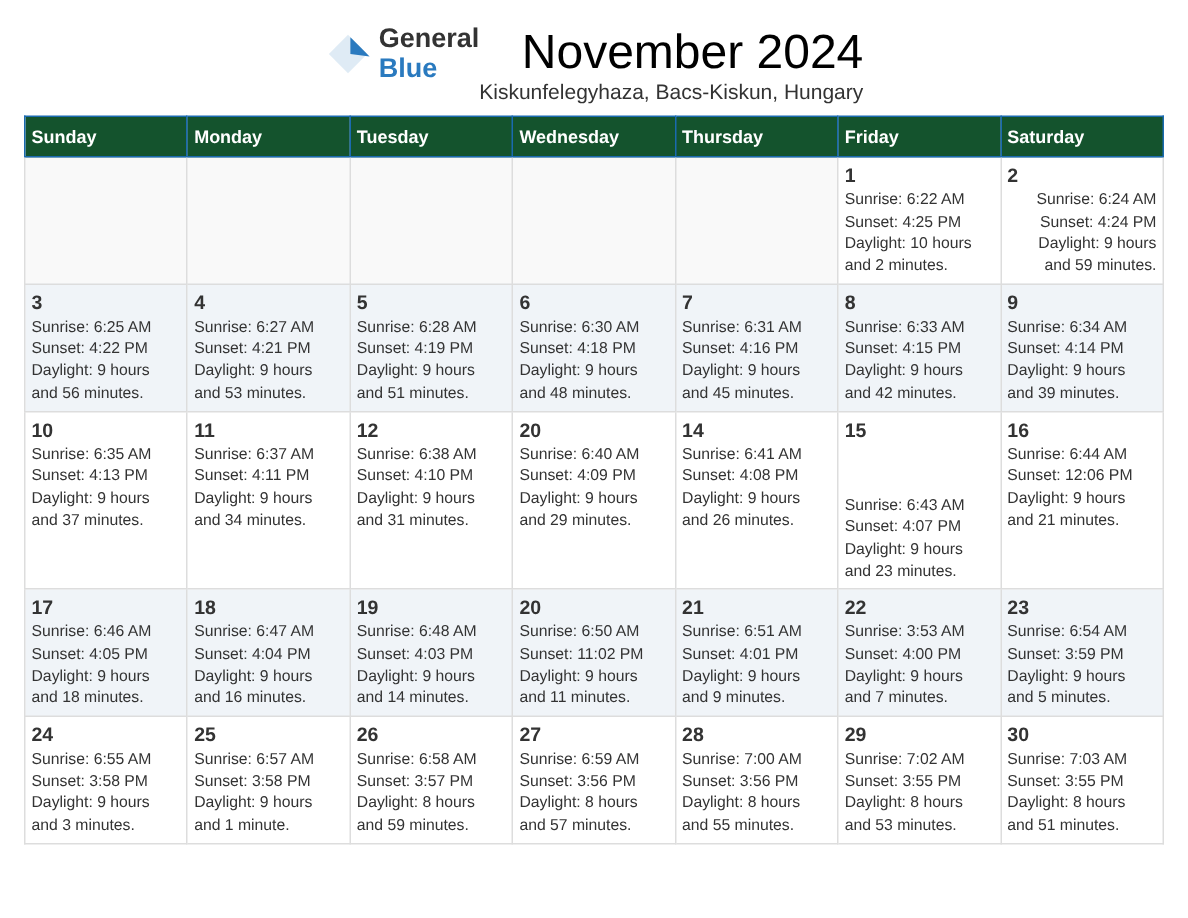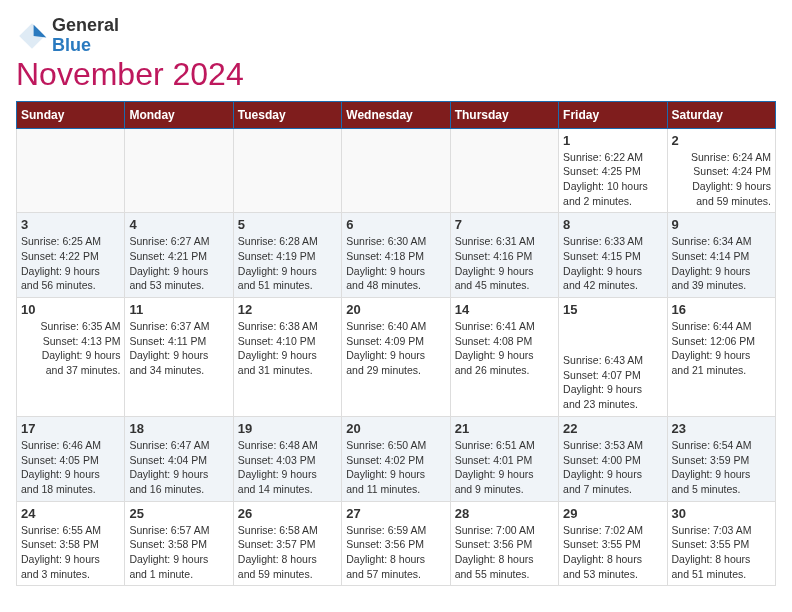--- a/index.html
+++ b/index.html
@@ -8,21 +8,20 @@
       background: #fff;
       width: 792px;
       min-height: 612px;
       padding: 16px;
     }
     .header-area {
       display: flex;
       justify-content: center;
       align-items: flex-start;
       margin-bottom: 8px;
-      flex-direction: column;
     }
     .logo {
       display: flex;
       align-items: center;
       gap: 4px;
     }
     .logo-text {
       font-size: 18px;
       font-weight: bold;
       line-height: 1.1;
@@ -32,33 +31,33 @@
     .logo-icon {
       width: 32px;
       height: 32px;
     }
     .title-area {
       text-align: right;
     }
     .month-title {
       font-size: 32px;
       font-weight: normal;
-      color: #be185d;
+      color: #000000;
     }
     .subtitle {
       font-size: 14px;
       color: #333;
     }
     .calendar {
       width: 100%;
       border-collapse: collapse;
       font-size: 11px;
     }
     .calendar th {
-      background: #7f1d1d;
+      background: #14532d;
       color: #fff;
       padding: 6px 4px;
       text-align: left;
       font-size: 12px;
       border: 1px solid #1a6aaf;
     }
     .calendar td {
       border: 1px solid #ddd;
       vertical-align: top;
       padding: 4px;
@@ -94,20 +93,21 @@
       <polygon points="22,6 38,22 22,20" fill="#2a7abf"></polygon>
       <polygon points="22,6 38,22 30,14" fill="#1a5a9f"></polygon>
     </svg>
     <div class="logo-text">
       <span class="logo-general">General</span><br>
       <span class="logo-blue">Blue</span>
     </div>
   </div>
   <div class="title-area">
     <div class="month-title">November 2024</div>
+    <div class="subtitle">Kiskunfelegyhaza, Bacs-Kiskun, Hungary</div>
   </div>
 </div>
 
 <table class="calendar">
   <thead>
     <tr>
     <th>Sunday</th>
         <th>Monday</th>
         <th>Tuesday</th>
         <th>Wednesday</th>
@@ -185,21 +185,21 @@
           <div class="day-number">9</div>
           <div class="day-info" style="white-space: pre-line;">Sunrise: 6:34 AM
 Sunset: 4:14 PM
 Daylight: 9 hours
 and 39 minutes.</div>
         </td>
       </tr>
       <tr>
         <td>
           <div class="day-number">10</div>
-          <div class="day-info" style="white-space: pre-line; text-align: right;">Sunrise: 6:35 AM
+          <div class="day-info" style="white-space: pre-line;">Sunrise: 6:35 AM
 Sunset: 4:13 PM
 Daylight: 9 hours
 and 37 minutes.</div>
         </td>
         <td>
           <div class="day-number">11</div>
           <div class="day-info" style="white-space: pre-line;">Sunrise: 6:37 AM
 Sunset: 4:11 PM
 Daylight: 9 hours
 and 34 minutes.</div>
@@ -258,21 +258,21 @@
         <td>
           <div class="day-number">19</div>
           <div class="day-info" style="white-space: pre-line;">Sunrise: 6:48 AM
 Sunset: 4:03 PM
 Daylight: 9 hours
 and 14 minutes.</div>
         </td>
         <td>
           <div class="day-number">20</div>
           <div class="day-info" style="white-space: pre-line;">Sunrise: 6:50 AM
-Sunset: 4:02 PM
+Sunset: 11:02 PM
 Daylight: 9 hours
 and 11 minutes.</div>
         </td>
         <td>
           <div class="day-number">21</div>
           <div class="day-info" style="white-space: pre-line;">Sunrise: 6:51 AM
 Sunset: 4:01 PM
 Daylight: 9 hours
 and 9 minutes.</div>
         </td>

